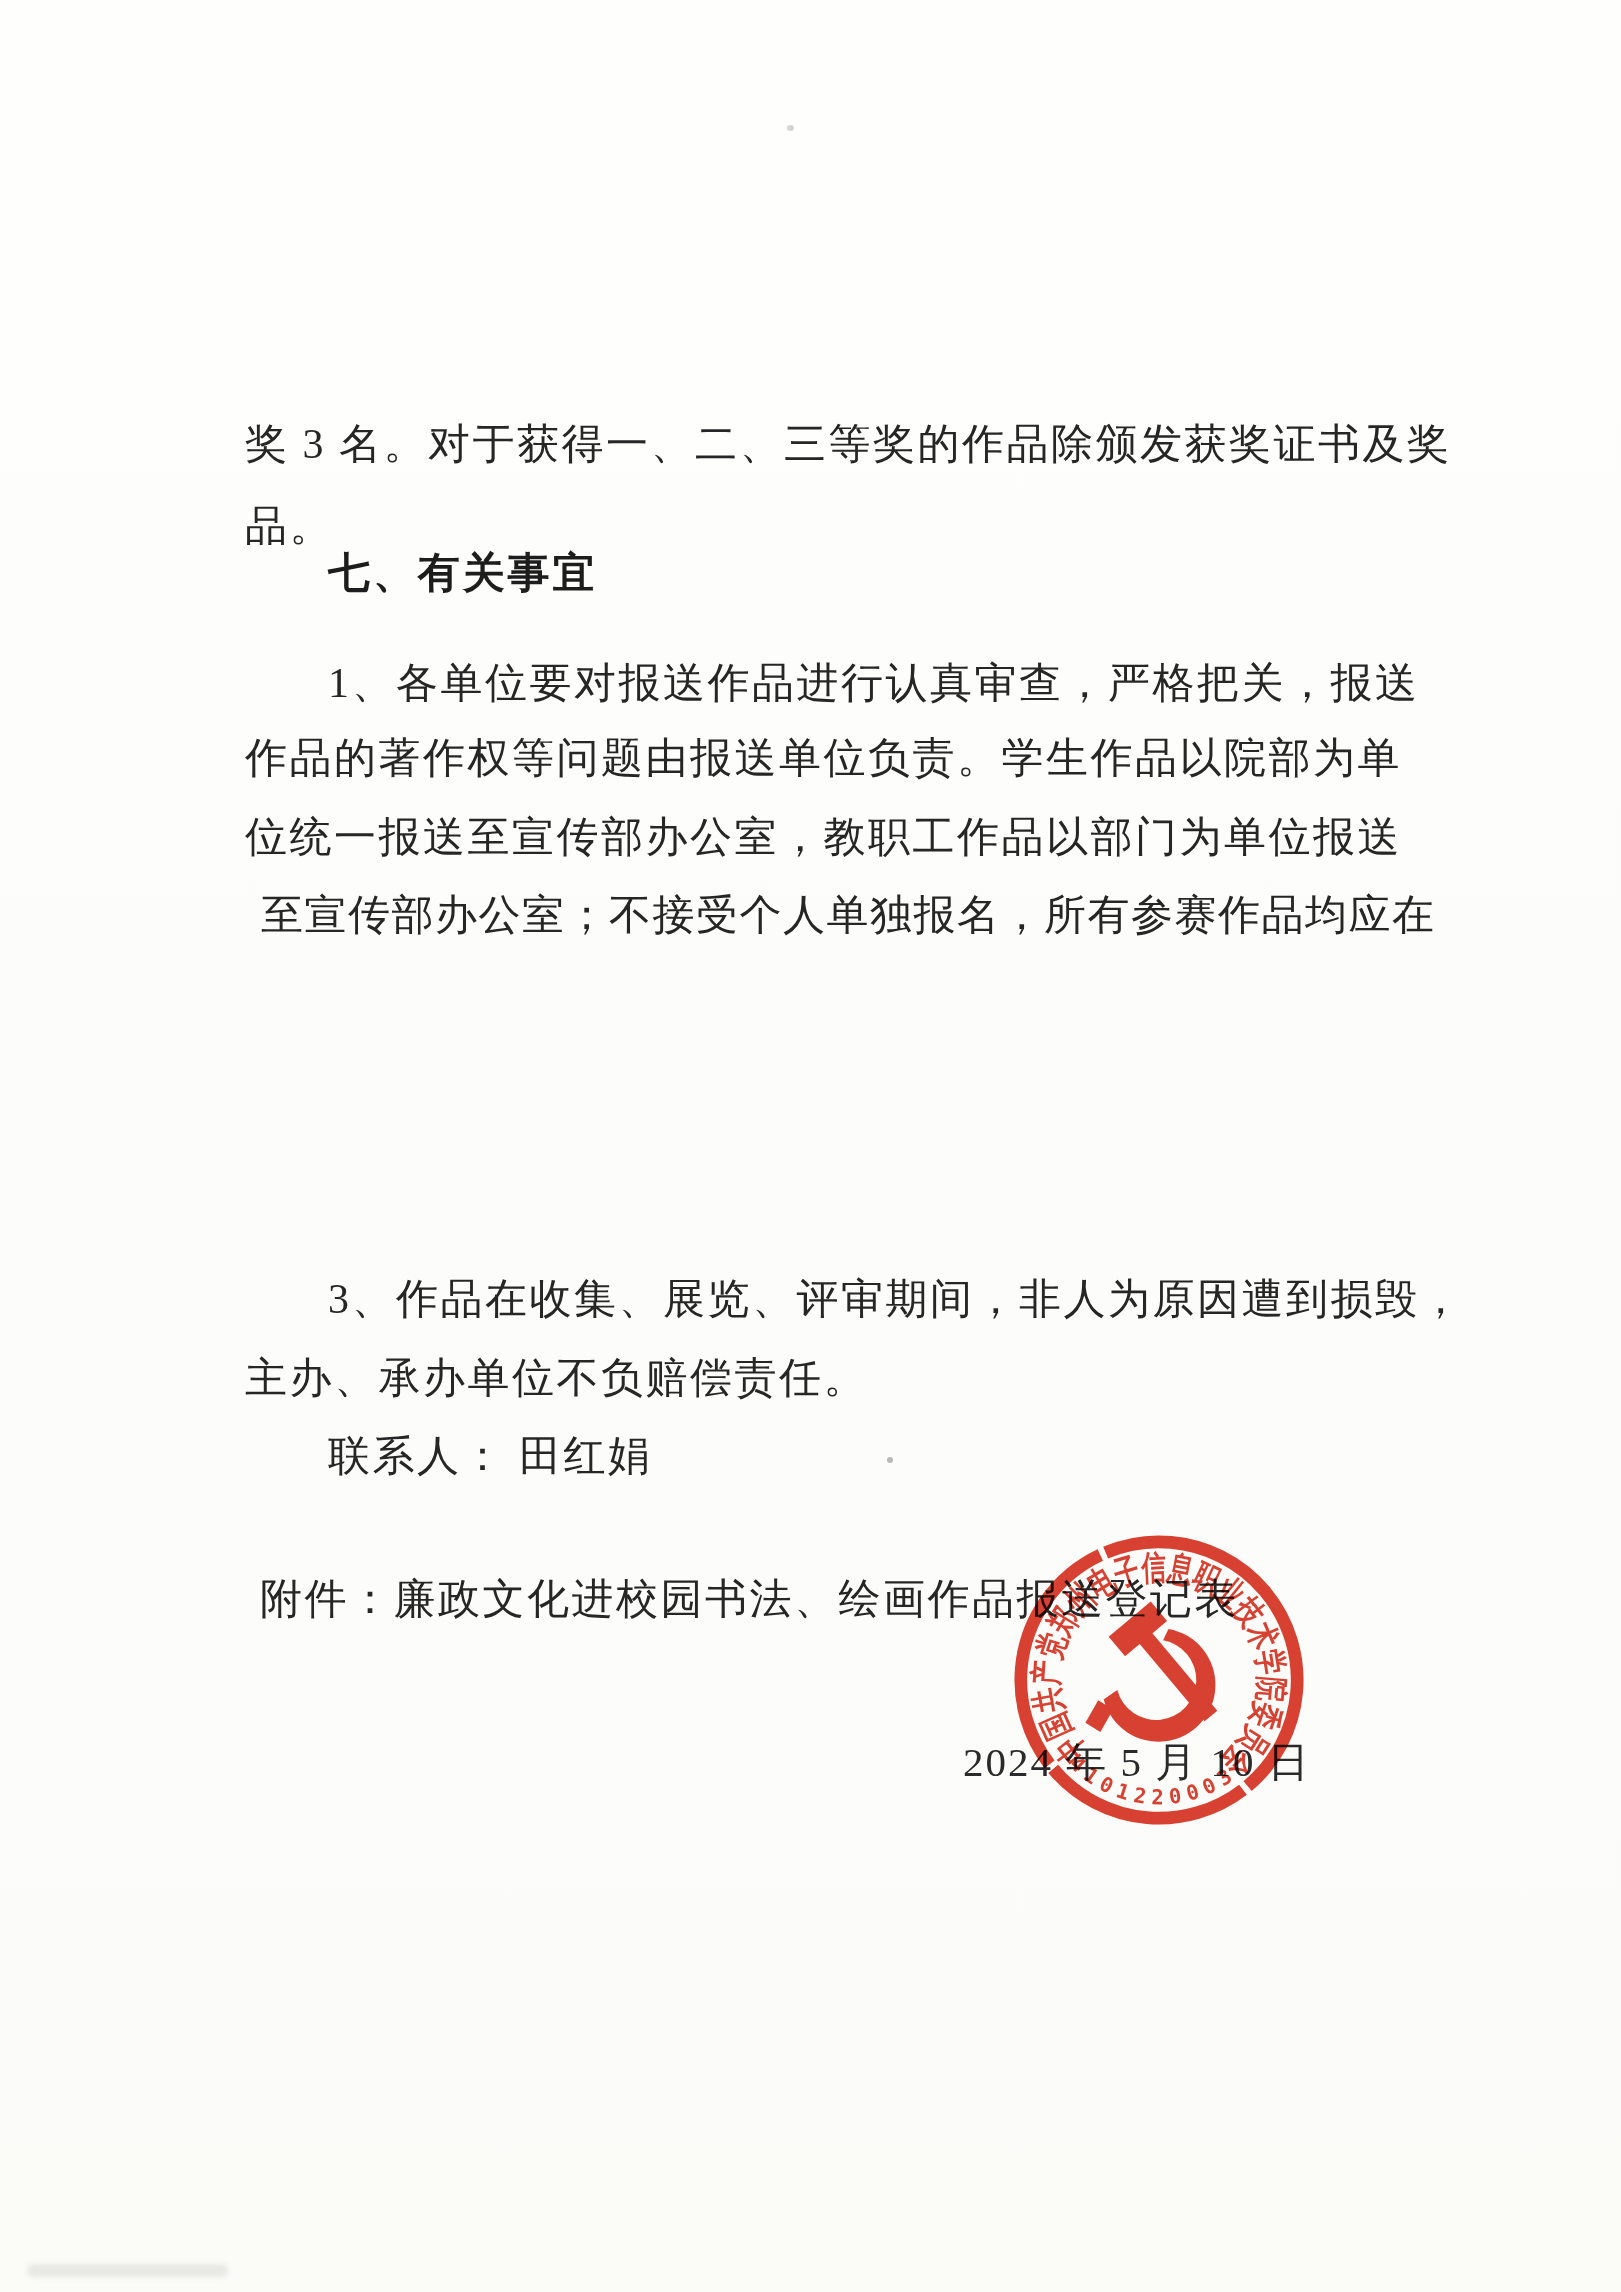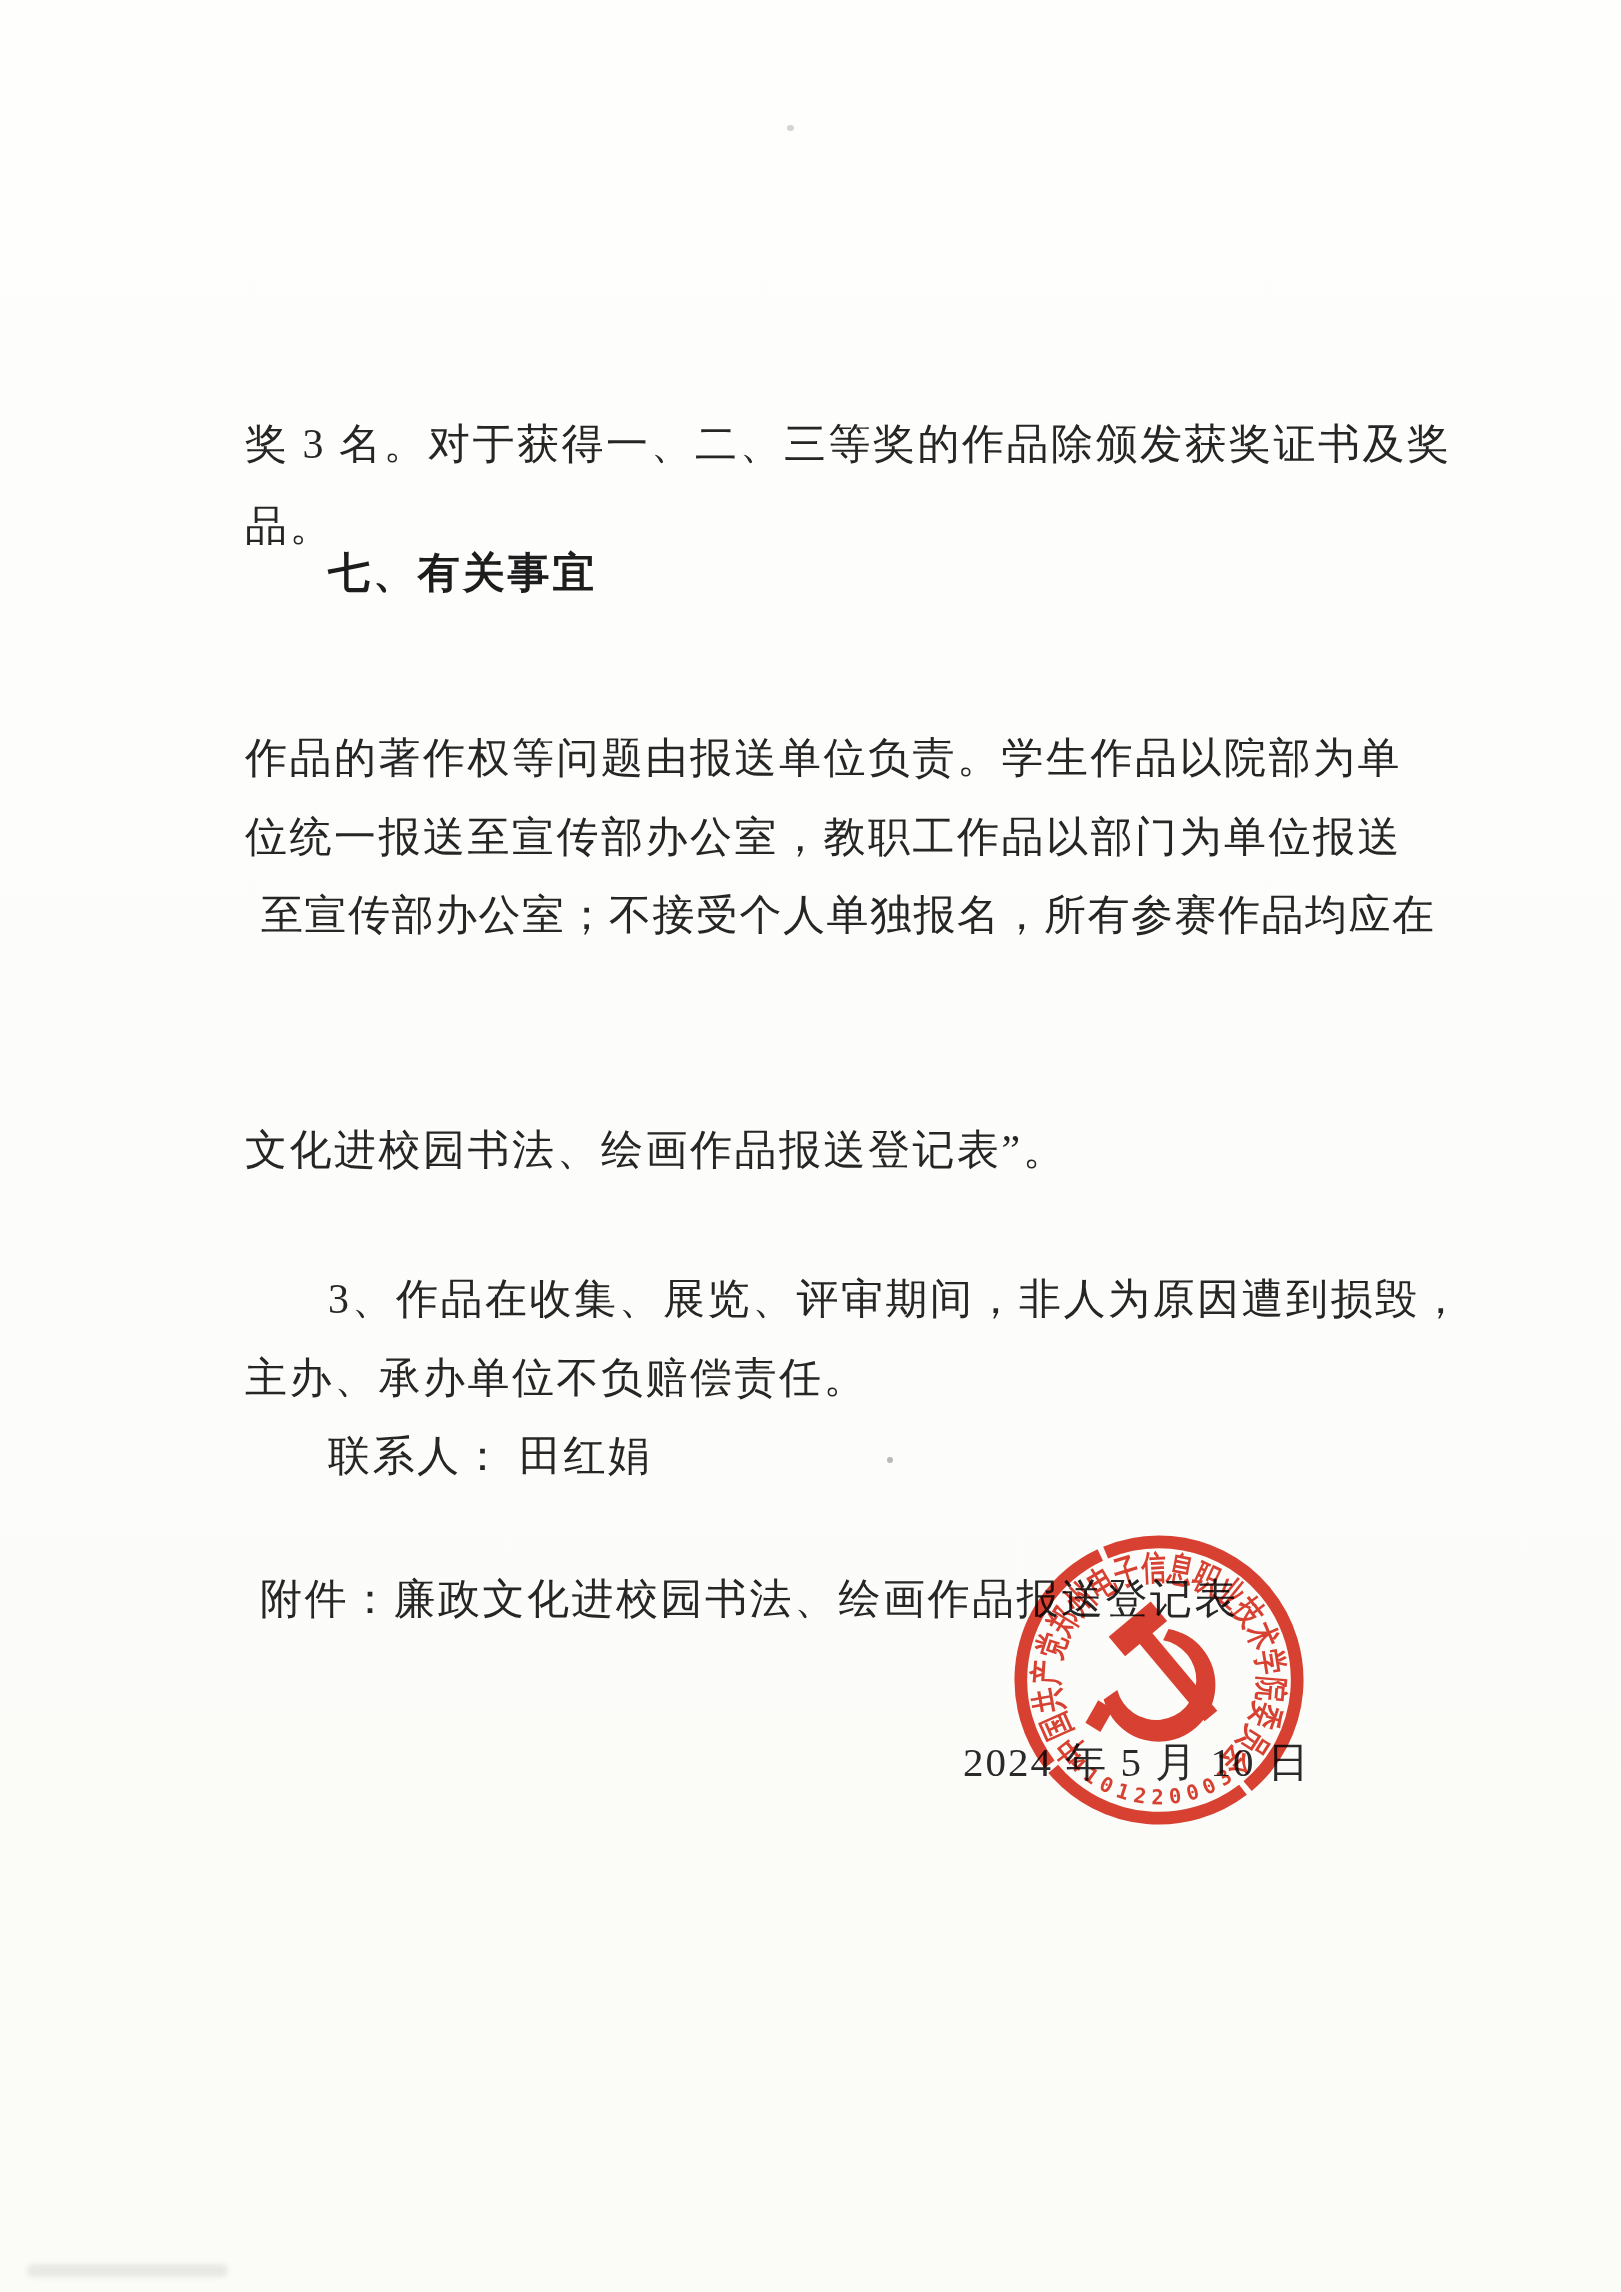--- a/index.html
+++ b/index.html
@@ -74,24 +74,24 @@
   }
 </style>
 </head>
 <body>
 
 <div class="page">
 
   <div class="line" style="left:245px; top:420px;">奖 3 名。对于获得一、二、三等奖的作品除颁发获奖证书及奖</div>
   <div class="line" style="left:245px; top:502px;">品。</div>
   <div class="line heading" style="left:328px; top:548px;">七、有关事宜</div>
+  <div class="line" style="left:328px; top:659px;">1、各单位要对报送作品进行认真审查，严格把关，报送</div>
   <div class="line" style="left:245px; top:734px;">作品的著作权等问题由报送单位负责。学生作品以院部为单</div>
   <div class="line" style="left:245px; top:813px;">位统一报送至宣传部办公室，教职工作品以部门为单位报送</div>
   <div class="line" style="left:245px; top:891px; letter-spacing:1.5px;margin-left:16px;">至宣传部办公室；不接受个人单独报名，所有参赛作品均应在</div>
-  <div class="line" style="left:245px; top:1126px;">文化进校园书法、绘画作品报送登记表”。</div>
   <div class="line" style="left:328px; top:1275px;">3、作品在收集、展览、评审期间，非人为原因遭到损毁，</div>
   <div class="line" style="left:245px; top:1354px;">主办、承办单位不负赔偿责任。</div>
   <div class="line" style="left:328px; top:1432px;">联系人：  田红娟</div>
   <div class="line" style="left:260px; top:1575px;">附件：廉政文化进校园书法、绘画作品报送登记表</div>
 
   <div class="date-line">2024 年 5 月 10 日</div>
 
   <svg class="seal" viewBox="0 0 300 300" xmlns="http://www.w3.org/2000/svg">
     <defs>
       <path id="ringPath" d="M 83.8 228.9 A 103 103 0 1 1 216.2 228.9" fill="none"></path>

